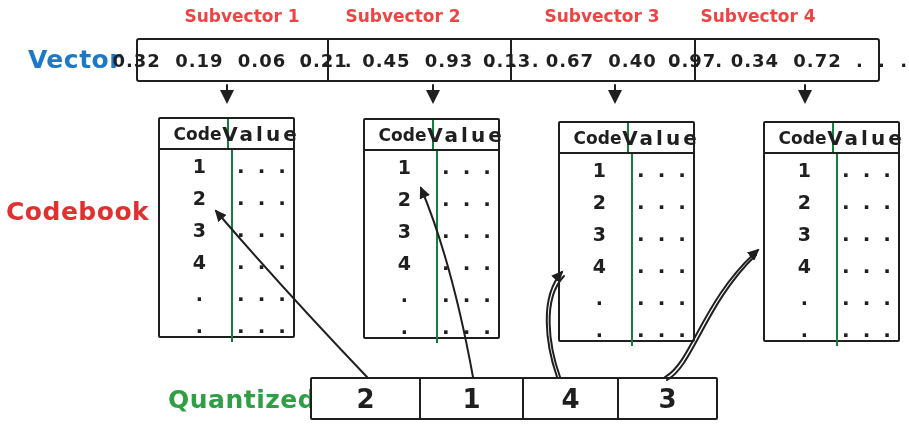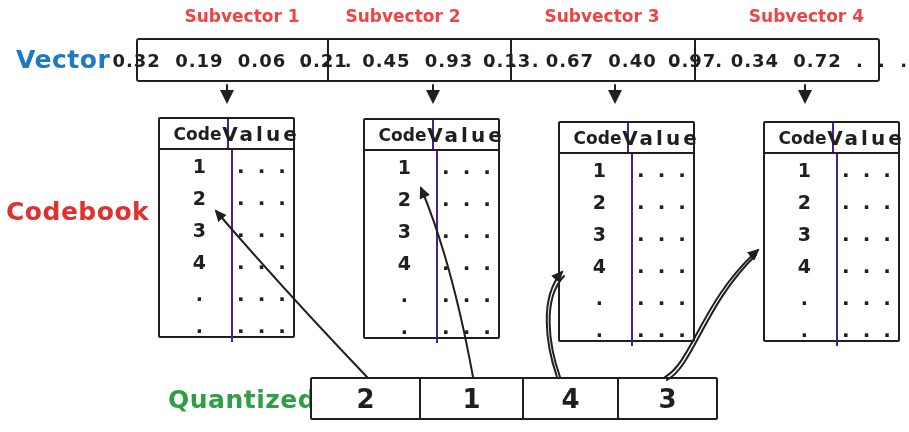--- a/index.html
+++ b/index.html
@@ -7,21 +7,21 @@
     position: relative;
     width: 909px; height: 432px;
     background: #ffffff;
     font-family: "DejaVu Sans", "Liberation Sans", sans-serif;
     color: #1f1f1f;
     overflow: hidden;
   }
   .abs { position: absolute; }
 
   
-  .side-label { font-size: 25px; font-weight: 700; text-align: left; letter-spacing: 0.5px; }
+  .side-label { font-size: 25px; font-weight: 700; text-align: center; letter-spacing: 0.5px; }
   .lbl-vector    { left: 16px;  top: 45px;  width: 118px; color: #1d79c6; }
   .lbl-codebook  { left: 6px;   top: 197px; width: 128px; color: #e03131; }
   .lbl-quantized { left: 168px; top: 385px; width: 128px; color: #2f9e44; }
 
   
   .sub-label { top: 6px; width: 150px; text-align: center;
                font-size: 17px; font-weight: 700; color: #ef4444; }
 
   
   .vector-box { left: 136px; top: 38px; width: 744px; height: 44px;
@@ -37,21 +37,21 @@
   .cb-table { width: 137px; height: 221px; border: 2px solid #1f1f1f; border-radius: 2px;
               box-sizing: border-box; background: #fff; display: flex; flex-direction: column; }
   .t1 { left: 158px; top: 117px; } .t2 { left: 363px; top: 118px; }
   .t3 { left: 558px; top: 121px; } .t4 { left: 763px; top: 121px; }
   .thead { display: flex; height: 29px; border-bottom: 2px solid #1f1f1f; flex: none; }
   .th { display: flex; align-items: center; justify-content: center;
         font-size: 17px; font-weight: 600; box-sizing: border-box; }
   .trow { display: flex; height: 32px; flex: none; }
   .tc { display: flex; align-items: center; justify-content: center;
         font-size: 19px; font-weight: 600; box-sizing: border-box; }
-  .col-code { width: 69px; border-right: 2px solid #4c1d95; margin-left: 8px; }
+  .col-code { width: 69px; border-right: 2px solid #15803d; margin-left: 8px; }
   .col-value { width: 64px; letter-spacing: 3px; font-size: 20px; font-weight: 700; }
 
   
   .quant-box { left: 310px; top: 377px; width: 408px; height: 43px;
                border: 2px solid #1f1f1f; border-radius: 2px;
                display: flex; box-sizing: border-box; background: #fff; }
   .quant-cell { display: flex; align-items: center; justify-content: center;
                 font-size: 26px; font-weight: 700; box-sizing: border-box; }
   .quant-cell + .quant-cell { border-left: 2px solid #1f1f1f; }
   .qc1 { width: 107px; } .qc2 { width: 103px; } .qc3 { width: 95px; } .qc4 { width: 99px; }
@@ -61,21 +61,21 @@
   .arrow-stroke { stroke: #1f1f1f; stroke-width: 2; fill: none; stroke-linecap: round; }
 </style>
 </head>
 <body>
 
 <div class="canvas">
 
   <div class="abs sub-label" style="left:167px;">Subvector 1</div>
   <div class="abs sub-label" style="left:328px;">Subvector 2</div>
   <div class="abs sub-label" style="left:527px;">Subvector 3</div>
-  <div class="abs sub-label" style="left:714px;text-align:right;">Subvector 4</div>
+  <div class="abs sub-label" style="left:683px;">Subvector 4</div>
 
   <div class="abs side-label lbl-vector">Vector</div>
   <div class="abs side-label lbl-codebook">Codebook</div>
   <div class="abs side-label lbl-quantized">Quantized</div>
 
   <div class="abs vector-box">
     <div class="vector-cell vc1">0.32 0.19 0.06 . . .</div>
     <div class="vector-cell vc2">0.21 0.45 0.93 . . .</div>
     <div class="vector-cell vc3">0.13 0.67 0.40 . . .</div>
     <div class="vector-cell vc4">0.97 0.34 0.72 . . .</div>

